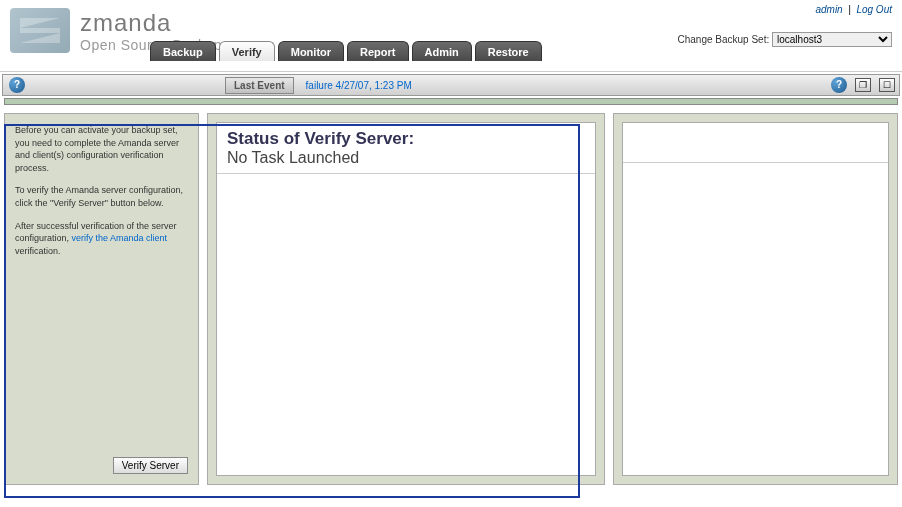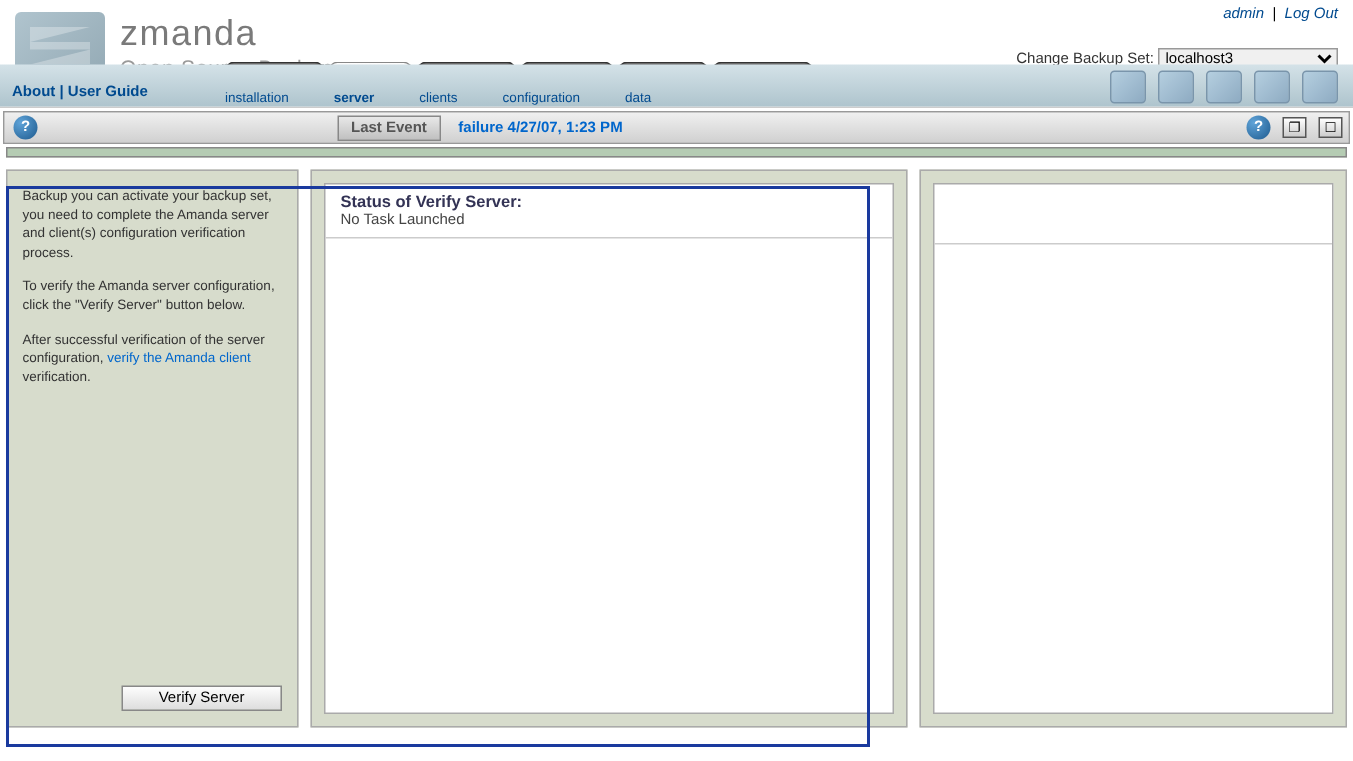--- a/index.html
+++ b/index.html
@@ -161,21 +161,21 @@
   }
   .last-event-label {
     background: linear-gradient(to bottom, #e8e8e8, #c0c0c0);
     border: 1px solid #888;
     padding: 2px 8px;
     font-weight: bold;
     color: #555;
   }
   .last-event-val {
     color: #0066cc;
-    font-weight: bold;
+    font-weight: normal;
     margin-right: auto;
     padding-left: 4px;
   }
   .help-icon {
     width: 16px; height: 16px; border-radius: 50%;
     background: radial-gradient(circle at 30% 30%, #5fa3d8, #1d5a8e);
     color: #fff; text-align: center; line-height: 16px;
     font-weight: bold; font-size: 10px; cursor: pointer;
   }
   .win-icon {
@@ -222,41 +222,41 @@
     display: flex;
     flex-direction: column;
   }
   .left-panel p { margin-bottom: 10px; }
   .left-panel a.link { color: #0066cc; text-decoration: none; cursor: pointer; }
   .verify-btn {
     margin-top: auto;
     align-self: flex-end;
     background: linear-gradient(to bottom, #fdfdfd, #ddd);
     border: 1px solid #888;
-    padding: 2px 24px;
+    padding: 2px 8px;
     font-size: 10px;
     cursor: pointer;
     text-align: right;
   }
   .mid-panel {
     flex: 1;
     padding: 0;
   }
   .status-box {
     background: #fff;
     border: 1px solid #aaa;
     margin: 8px;
     height: calc(100% - 16px);
   }
   .status-box-head {
     border-bottom: 1px solid #ccc;
     padding: 6px 10px;
   }
-  .status-box-head .title { font-weight: bold; color: #335; font-size: 11px; }
-  .status-box-head .sub { font-size: 10px; color: #444; }
+  .status-box-head .title { font-weight: bold; color: #335; font-size: 17px; }
+  .status-box-head .sub { font-size: 16px; color: #444; }
   .right-panel {
     width: 285px;
     padding: 0;
   }
   .right-panel .inner {
     background: #fff;
     border: 1px solid #aaa;
     margin: 8px;
     height: calc(100% - 16px);
   }
@@ -288,56 +288,39 @@
     </select>
   </div>
   <div class="tabs">
     <div class="tab">Backup</div>
     <div class="tab active">Verify</div>
     <div class="tab">Monitor</div>
     <div class="tab">Report</div>
     <div class="tab">Admin</div>
     <div class="tab">Restore</div>
   </div>
-  <div class="nav-row">
-    <a class="about-link">About | User Guide</a>
-    <div class="subtabs">
-      <a>installation</a>
-      <a class="active">server</a>
-      <a>clients</a>
-      <a>configuration</a>
-      <a>data</a>
-    </div>
-    <div class="icon-tray">
-      <div class="ticon"></div>
-      <div class="ticon"></div>
-      <div class="ticon"></div>
-      <div class="ticon"></div>
-      <div class="ticon"></div>
-    </div>
-  </div>
 </div>
 
 <div class="status-bar">
   <div class="status-left">
     <span class="help-icon">?</span>
   </div>
   <div class="status-right" style="flex:1; justify-content:flex-end; margin-left:200px;">
     <span class="last-event-label">Last Event</span>
     <span class="last-event-val">failure 4/27/07, 1:23 PM</span>
     <span class="help-icon">?</span>
     <span class="win-icon">❐</span>
     <span class="win-icon">☐</span>
   </div>
 </div>
 <div class="progress-strip"></div>
 
 <div class="content">
   <div class="panel left-panel">
-    <p>Backup you can activate your backup set, you need to complete the Amanda server and client(s) configuration verification process.</p>
+    <p>Before you can activate your backup set, you need to complete the Amanda server and client(s) configuration verification process.</p>
     <p>To verify the Amanda server configuration, click the "Verify Server" button below.</p>
     <p>
       <span>After successful verification of the server configuration, </span><a class="link">verify the Amanda client</a><span> verification.</span>
     </p>
     <button class="verify-btn">Verify Server</button>
   </div>
   <div class="panel mid-panel">
     <div class="status-box">
       <div class="status-box-head">
         <div class="title">Status of Verify Server:</div>

